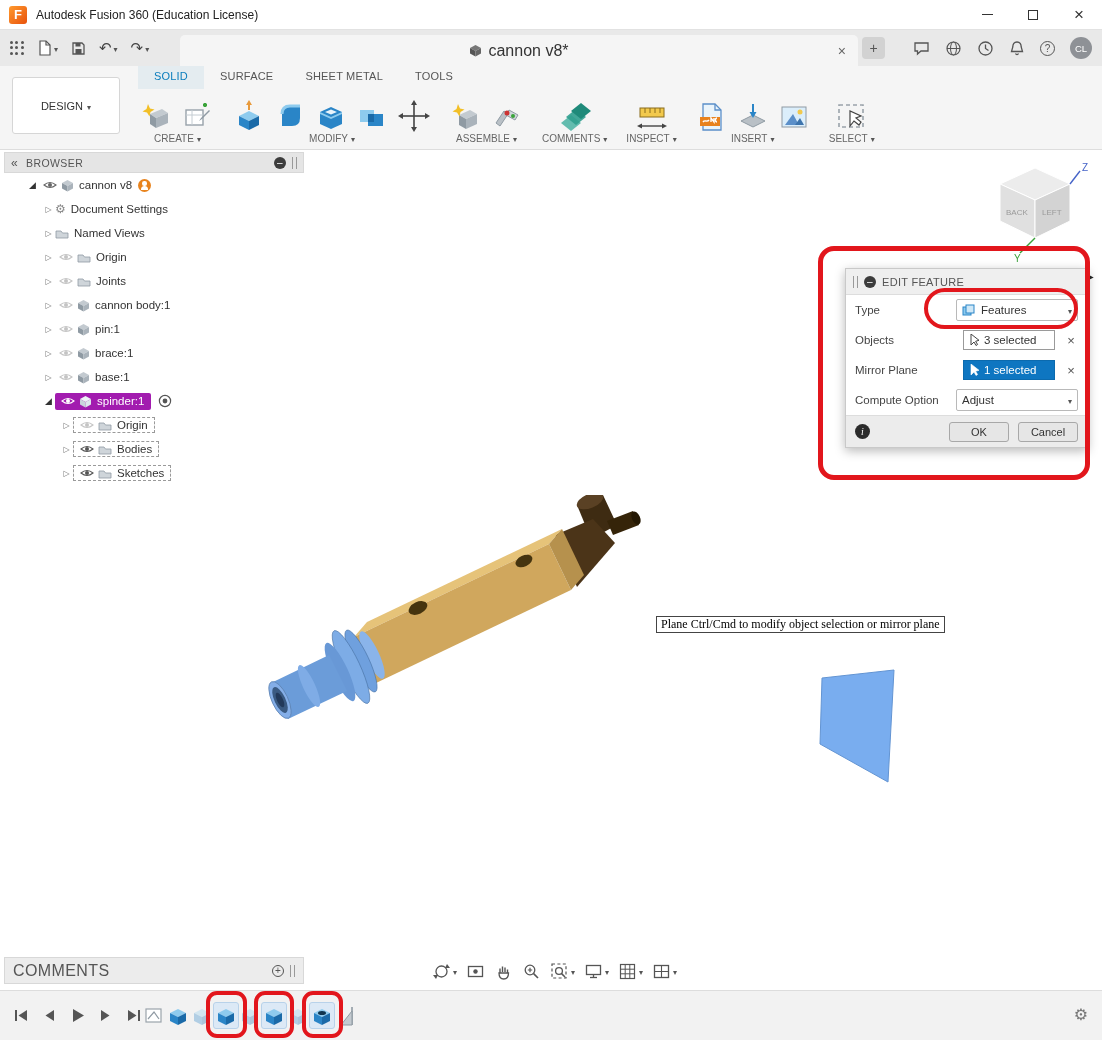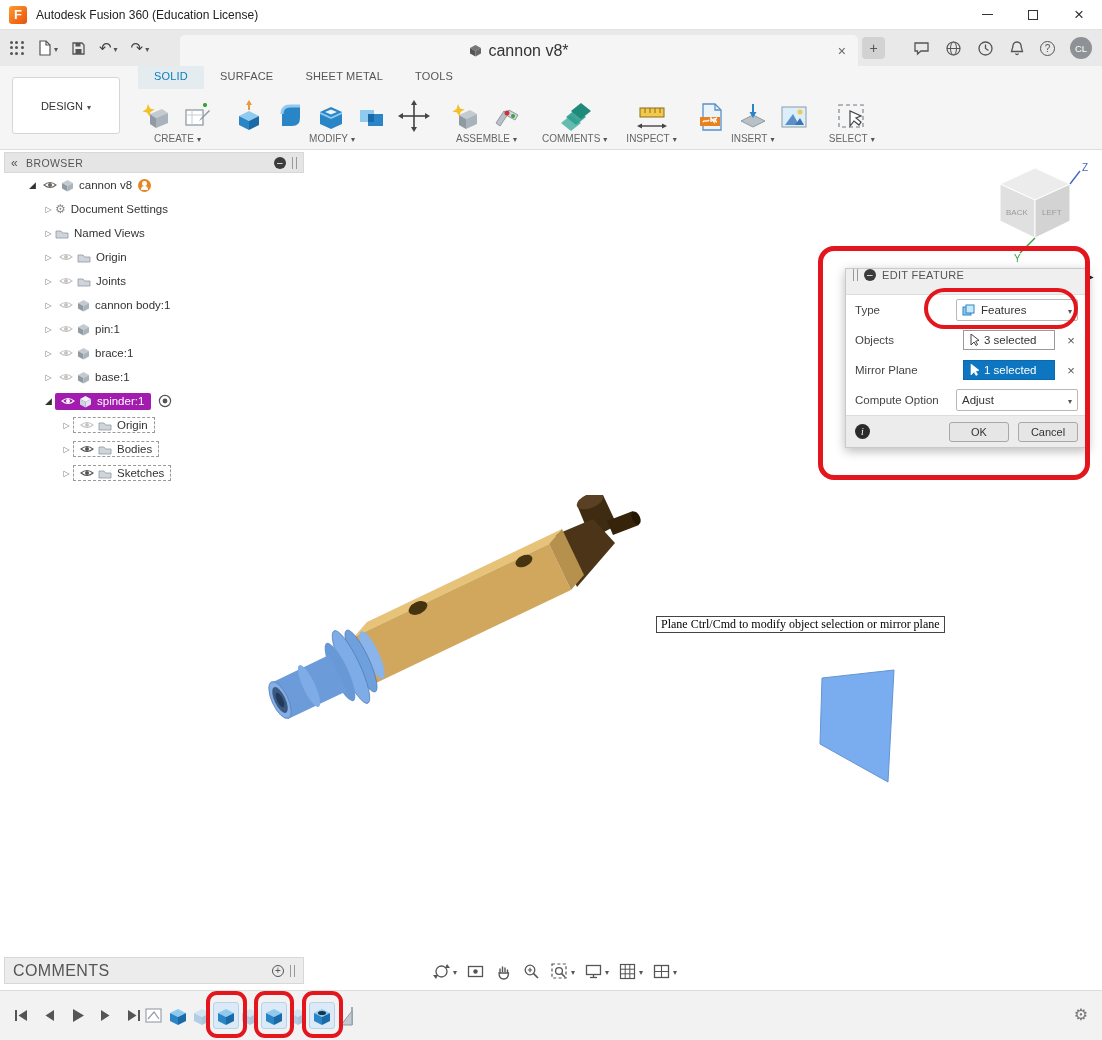--- a/index.html
+++ b/index.html
@@ -70,21 +70,21 @@
   .gear12::after{content:"⚙";font-size:12px;color:#888}
   .badge{width:13px;height:13px;border-radius:50%;background:#e8831d;margin-left:6px;position:relative}
   .badge::after{content:"";position:absolute;left:4.2px;top:2.5px;width:4.5px;height:4.5px;border-radius:50%;background:#fff}
   .badge::before{content:"";position:absolute;left:2.6px;top:7.4px;width:7.8px;height:4px;border-radius:4px 4px 0 0;background:#fff}
   .sel-wrap{display:flex;align-items:center;background:#a21caf;color:#fff;padding:2px 7px 2px 2px;border-radius:2px}
   .dash-wrap{display:flex;align-items:center;border:1px dashed #9a9a9a;padding:1px 6px 1px 2px}
   .radio-sel{margin-left:7px;display:flex}
 
   
   .dialog{left:845px;top:268px;width:243px;background:#fff;border:1px solid #c9c9c9;box-shadow:0 3px 10px rgba(0,0,0,.28);font-size:11.5px}
-  .dlg-header{height:26px;background:#efefef;border-bottom:1px solid #ddd;display:flex;align-items:flex-start;gap:6px;padding:0 7px;color:#555;font-size:11px;letter-spacing:.3px}
+  .dlg-header{height:26px;background:#efefef;border-bottom:1px solid #ddd;display:flex;align-items:center;gap:6px;padding:0 7px;color:#555;font-size:11px;letter-spacing:.3px}
   .dlg-row{display:flex;align-items:center;height:30px;padding:0 9px}
   .dlg-label{flex:1;color:#444}
   .dropdown{width:122px;height:22px;border:1px solid #b9b9b9;background:#fff;border-radius:2px;display:flex;align-items:center;gap:5px;padding:0 5px;color:#333}
   .dropdown .sp{flex:1}
   .chip{height:20px;border:1px solid #9a9a9a;background:#fff;display:flex;align-items:center;gap:4px;padding:0 6px;width:92px;color:#333}
   .chip.blue{background:#0e76c1;border-color:#0b6aae;color:#fff}
   .xbtn{margin-left:9px;color:#555;font-size:13px;width:14px;text-align:center}
   .xbtn::after{content:"×"}
   .dlg-footer{height:32px;background:#ececec;border-top:1px solid #ddd;display:flex;align-items:center;padding:0 9px}
   .info-i{width:15px;height:15px;border-radius:50%;background:#2b2b2b;color:#fff;display:flex;align-items:center;justify-content:center;font-size:10px;font-style:italic;font-family:"Liberation Serif",serif}

